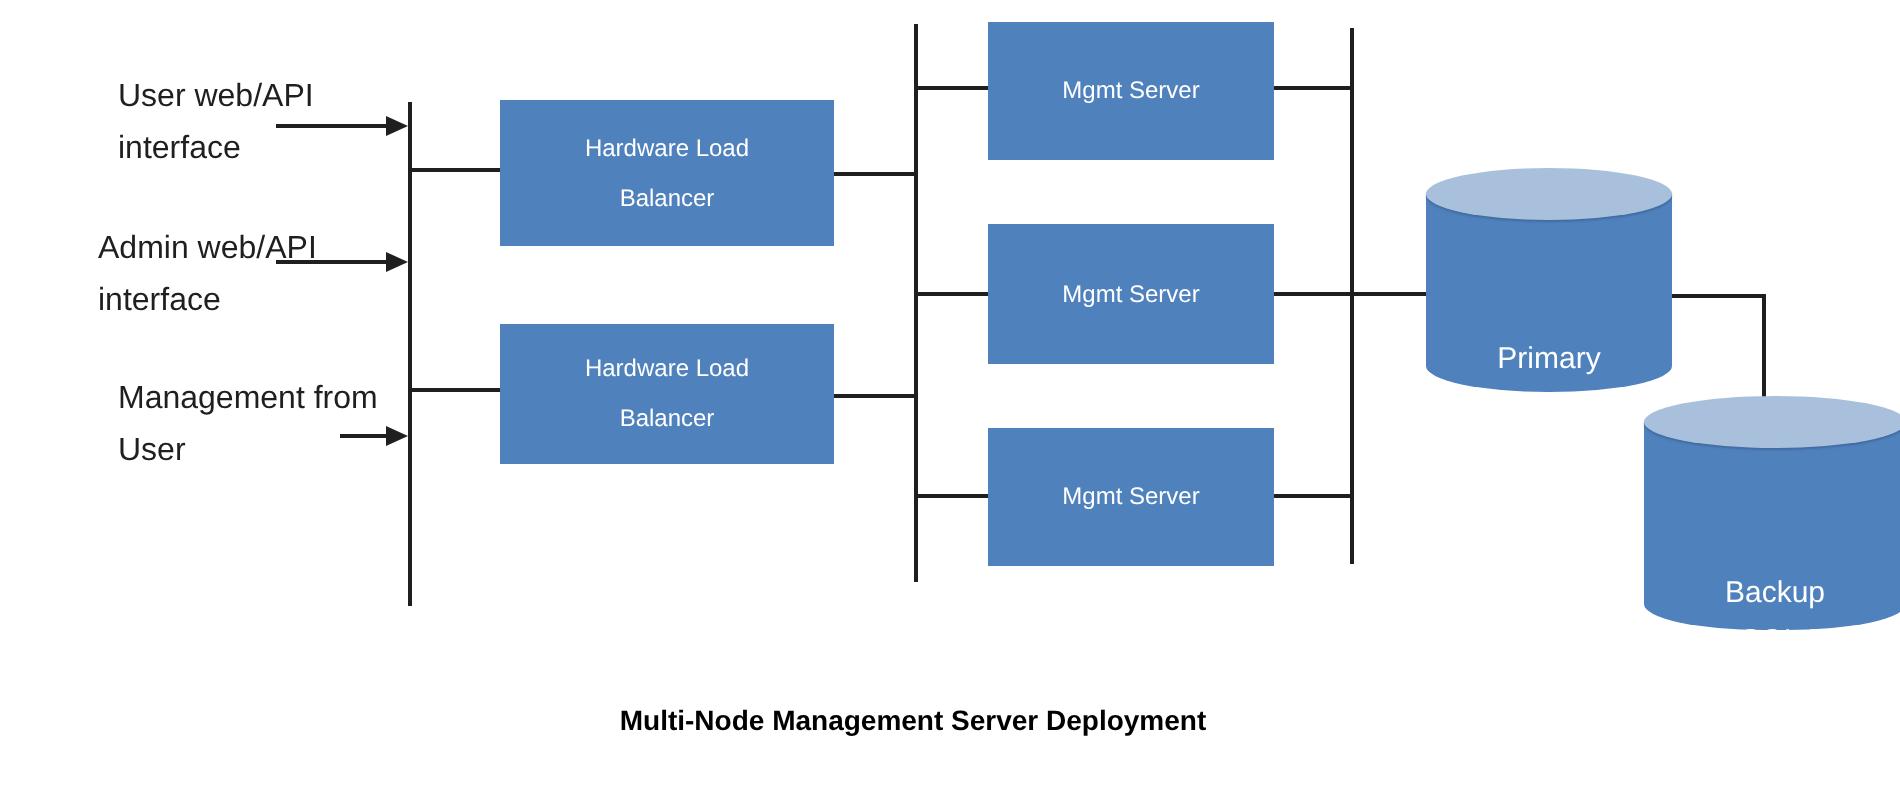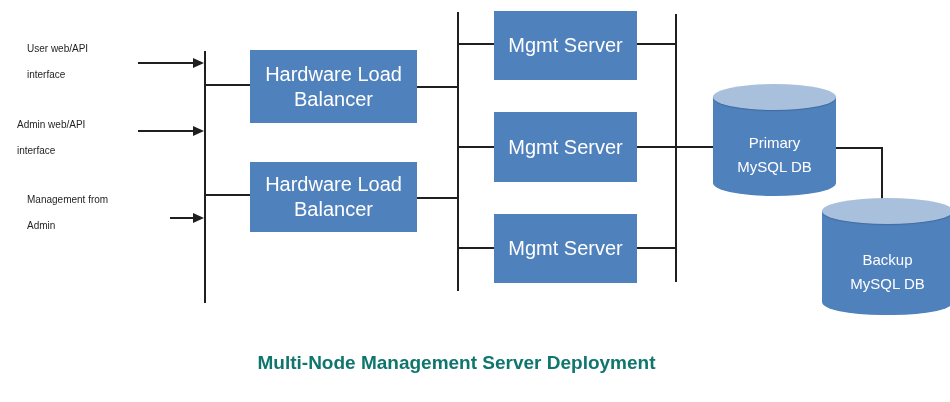--- a/index.html
+++ b/index.html
@@ -1,75 +1,76 @@
 <!DOCTYPE html>
 <html><head>
 <meta charset="utf-8">
 <style>
   html,body { margin:0; padding:0; background:#ffffff; }
   .canvas {
     position:relative; width:950px; height:402px; background:#ffffff;
     font-family:"Liberation Sans", sans-serif; overflow:hidden;
   }
   .input-label {
-    position:absolute; font-size:10px; line-height:26px; color:#1f1f1f;
+    position:absolute; font-size:16px; line-height:26px; color:#1f1f1f;
     white-space:nowrap;
+    margin-left:32px;
   }
   .v-line { position:absolute; width:1.5px; background:#1f1f1f; }
   .h-line { position:absolute; height:1.5px; background:#1f1f1f; }
   .arrow { position:absolute; height:10px; display:flex; align-items:center; }
   .arrow-line { flex:1; height:1.5px; background:#1f1f1f; }
   .arrow-head {
     width:0; height:0; margin-left:-1px;
     border-left:11px solid #1f1f1f;
     border-top:5px solid transparent;
     border-bottom:5px solid transparent;
   }
   .node {
     position:absolute; background:#4f81bd; color:#ffffff;
     display:flex; flex-direction:column; align-items:center; justify-content:center;
-    font-size:20px; line-height:25px; text-align:center;
+    font-size:12px; line-height:25px; text-align:center;
   }
   .cylinder { position:absolute; }
   .cyl-top {
     position:absolute; left:0; top:0; width:100%; height:26px;
     background:#a9c0dd; border-radius:50%;
     box-shadow:0 1px 1px rgba(40,70,110,0.35);
     z-index:2;
   }
   .cyl-body {
     position:absolute; left:0; top:13px; right:0; bottom:0;
     background:#4f81bd;
   }
   .cyl-text {
     position:absolute; left:0; right:0; text-align:center;
-    color:#ffffff; font-size:15px; line-height:24px; z-index:3;
+    color:#ffffff; font-size:15px; line-height:24px; z-index:3;margin-top:37px;
   }
   .title {
     position:absolute; left:253px; top:352px; width:407px;
-    text-align:center; font-size:19px; font-weight:bold; color:#0f766e;
+    text-align:center; font-size:14px; font-weight:bold; color:#000000;
     white-space:nowrap;
   }
 </style>
 </head>
 <body>
 
 <div class="canvas">
 
   <div class="input-label" style="left:27px; top:36px;">
     <div>User web/API</div>
     <div>interface</div>
   </div>
   <div class="input-label" style="left:17px; top:112px;">
     <div>Admin web/API</div>
     <div>interface</div>
   </div>
   <div class="input-label" style="left:27px; top:187px;">
     <div>Management from</div>
-    <div>Admin</div>
+    <div>User</div>
   </div>
 
   <div class="arrow" style="left:138px; top:58px; width:66px;">
     <div class="arrow-line"></div>
     <div class="arrow-head"></div>
   </div>
   <div class="arrow" style="left:138px; top:126px; width:66px;">
     <div class="arrow-line"></div>
     <div class="arrow-head"></div>
   </div>

